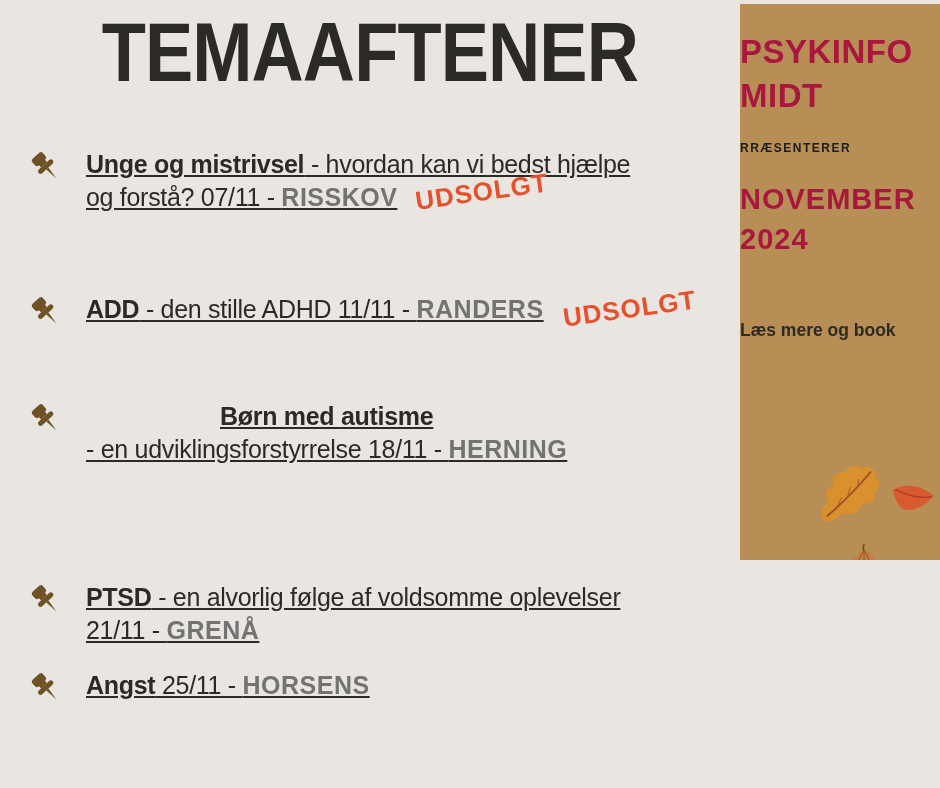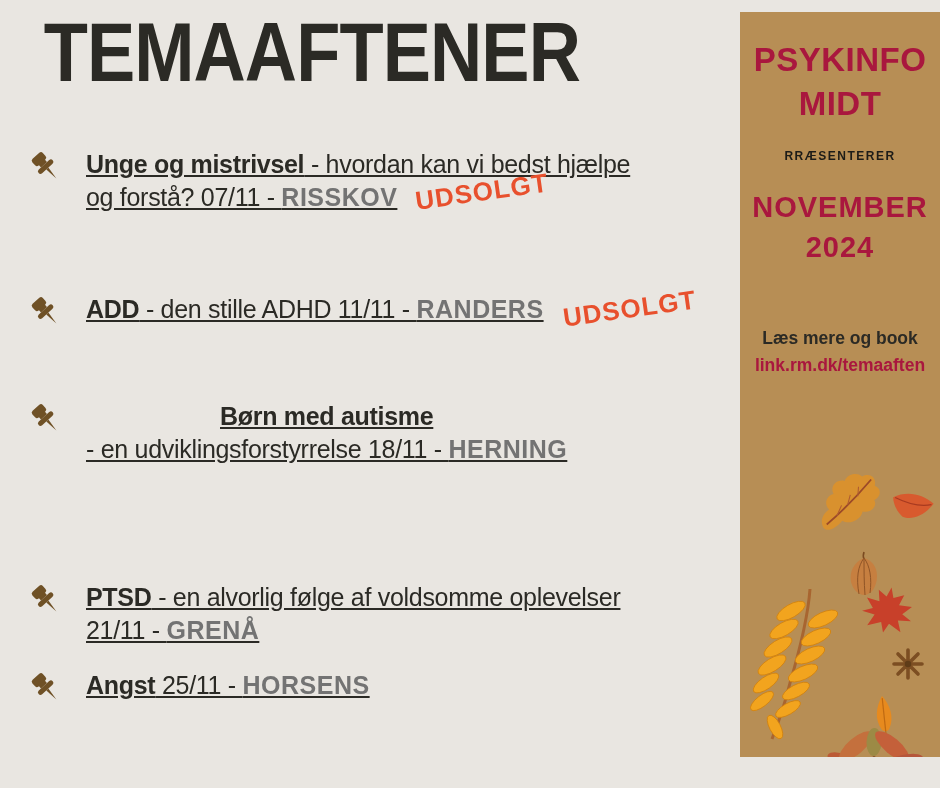--- a/index.html
+++ b/index.html
@@ -5,39 +5,39 @@
   html,body{margin:0;padding:0;}
   .poster{
     position:relative;width:940px;height:788px;overflow:hidden;
     background:#e9e6e1;
     font-family:"Liberation Sans",sans-serif;
     color:#2b2a25;
   }
   
   .main{position:absolute;left:0;top:0;width:740px;height:788px;}
   .title{
-    position:absolute;top:6px;left:0;width:740px;text-align:left;
+    position:absolute;top:6px;left:0;width:740px;text-align:center;
     font-size:84px;font-weight:700;letter-spacing:-1px;color:#2b2a25;
     line-height:92px;white-space:nowrap;
   }
   .title .squeeze{display:inline-block;transform:scaleX(0.86);transform-origin:center;}
   .event{position:absolute;left:28px;display:flex;align-items:flex-start;gap:22px;text-decoration:underline;}
   .event svg.pin{flex:none;margin-top:1px;}
   .etext{font-size:25px;letter-spacing:-0.3px;line-height:33px;color:#2b2a25;white-space:nowrap;}
   .etext .b{font-weight:700;}
   .etext .loc{font-weight:700;color:#737373;letter-spacing:0.5px;}
   .soldout{
     display:inline-block;font-size:26px;font-weight:700;letter-spacing:1px;
     color:#e8502d;margin-left:18px;
     transform:rotate(-8deg) translateY(6px);transform-origin:left center;
   }
   
   .sidebar{
-    position:absolute;left:740px;top:12px;width:200px;height:745px;
-    background:#b78e55;text-align:center;overflow:hidden;
+    position:absolute;left:740px;top:4px;width:200px;height:556px;
+    background:#b78e55;text-align:left;overflow:hidden;
   }
   .brand{margin-top:26px;font-size:33px;line-height:44px;font-weight:800;color:#a9173e;letter-spacing:0.5px;}
   .presents{margin-top:23px;font-size:12px;font-weight:700;color:#1d1c18;letter-spacing:1.5px;}
   .month{margin-top:24px;font-size:29px;line-height:40px;font-weight:800;color:#a9173e;letter-spacing:1px;}
   .info{margin-top:58px;font-size:17.5px;line-height:27px;font-weight:600;color:#2b2a25;}
   .link{font-size:17.5px;line-height:27px;font-weight:600;color:#a9173e;}
   .deco{position:absolute;}
 </style>
 </head>
 <body>
@@ -135,21 +135,20 @@
     <div class="presents">RRÆSENTERER</div>
 
     <div class="month">
       <div>NOVEMBER</div>
       <div>2024</div>
     </div>
 
     <div class="info">
       <div>Læs mere og book</div>
     </div>
-    <div class="link">link.rm.dk/temaaften</div>
 
     <svg class="deco" style="left:70px;top:460px;transform:rotate(-14deg);" width="82" height="60" viewBox="0 0 82 60">
       <path d="M8 48 C6 40 12 34 18 32 C14 26 18 18 26 18 C24 10 32 4 40 8 C44 2 54 2 58 8 C66 6 72 12 68 20 C74 24 72 32 64 34 C66 40 58 46 50 42 C46 50 34 52 28 46 C20 52 10 54 8 48 Z" fill="#d9912e"></path>
       <path d="M12 46 C28 38 48 26 66 13" stroke="#9c4a28" stroke-width="1.8" fill="none"></path>
       <path d="M24 40 L31 31 M37 32 L42 23 M49 26 L52 17" stroke="#b05c30" stroke-width="1.1" fill="none"></path>
     </svg>
 
     <svg class="deco" style="left:150px;top:478px;transform:rotate(8deg);" width="46" height="34" viewBox="0 0 46 34">
       <path d="M2 10 C14 2 30 2 43 11 C36 23 24 31 14 28 C8 24 3 17 2 10 Z" fill="#d85a2e"></path>
       <path d="M4 10 C16 14 30 16 41 12" stroke="#a83a20" stroke-width="1.2" fill="none"></path>

